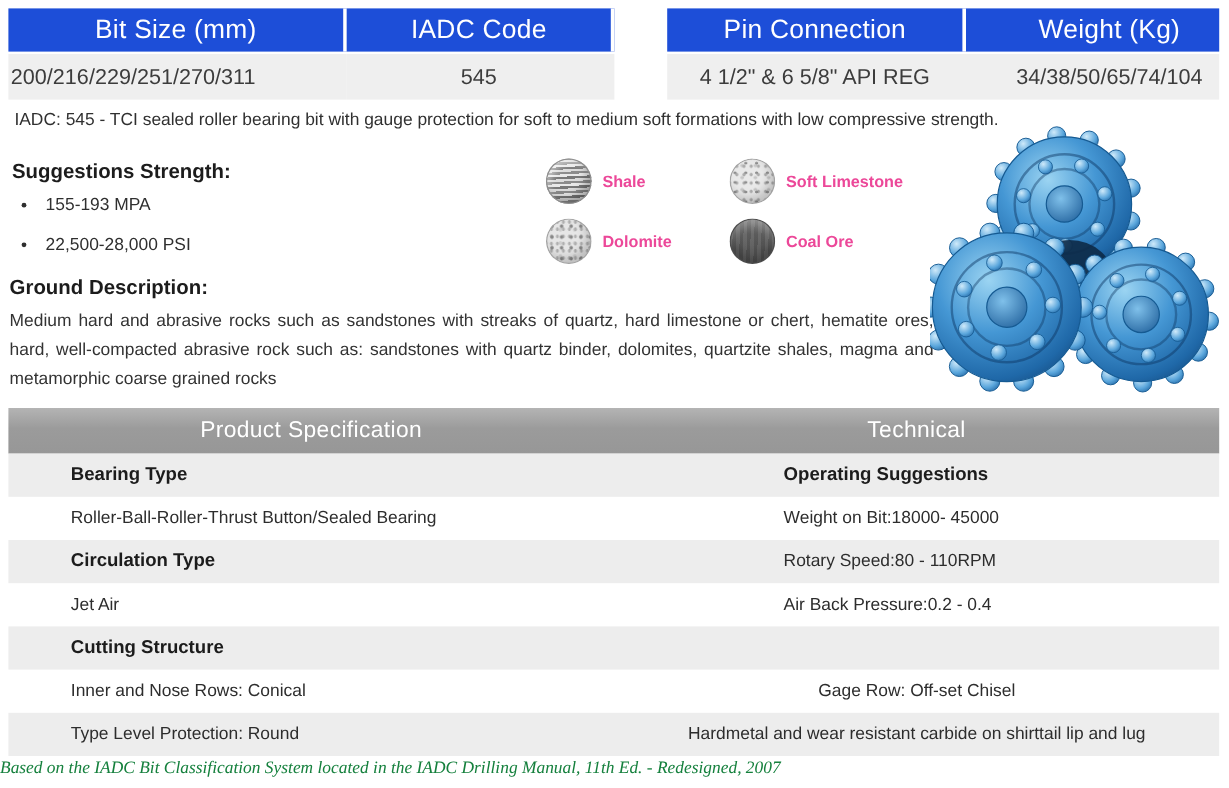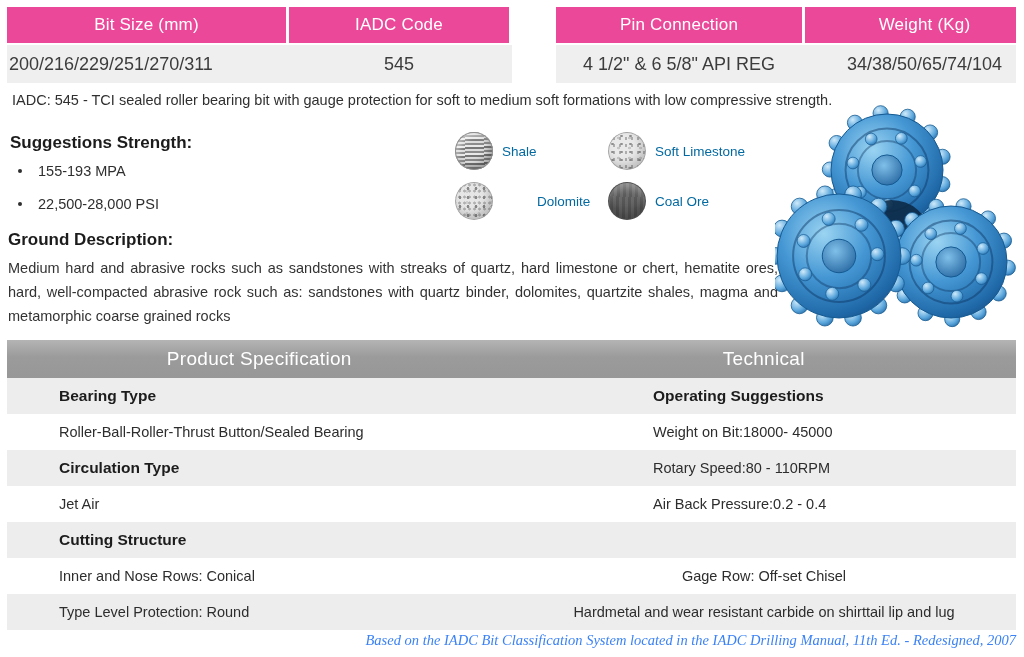--- a/index.html
+++ b/index.html
@@ -7,37 +7,37 @@
     position:relative;width:1024px;height:657px;background:#ffffff;overflow:hidden;
     font-family:"Liberation Sans", sans-serif;color:#333;
   }
   
   .top-table{position:absolute;left:7px;top:7px;width:1009px;}
   .tt-row{display:flex;}
   .tt-cell{box-sizing:border-box;border-right:3px solid transparent;
            display:flex;align-items:center;justify-content:center;}
   .tt-cell:last-child{border-right:none;padding-left:28px;}
   .c1{flex:0 0 282px;} .c2{flex:0 0 223px;} .c3{flex:0 0 249px;margin-left:44px;} .c4{flex:1;}
-  .tt-head .tt-cell{background:#ec4899;border-right-color:#ffffff;height:36px;
-                    color:#fff;font-size:17px;letter-spacing:.2px;}
+  .tt-head .tt-cell{background:#1d4ed8;border-right-color:#ffffff;height:36px;
+                    color:#fff;font-size:22px;letter-spacing:.2px;}
   .tt-vals{margin-top:2px;text-align:right;}
   .tt-vals .tt-cell{background:#efefef;height:38px;color:#3c3c3c;font-size:18px;}
   .tt-vals .c1{justify-content:flex-start;padding-left:2px;}
   
   .iadc-line{position:absolute;left:12px;top:92px;width:1000px;font-size:14.5px;color:#303030;}
   
   .cs-head{position:absolute;left:10px;top:133px;font-size:17px;font-weight:bold;color:#1c1c1c;}
   .bullet-row{position:absolute;left:18px;display:flex;align-items:center;font-size:14.5px;color:#2f2f2f;}
   .bullet-row .dot{width:4px;height:4px;border-radius:50%;background:#2f2f2f;margin-right:16px;}
   .b1{top:163px;} .b2{top:196px;}
   
   .legend{position:absolute;left:455px;top:132px;width:320px;}
   .legend-item{position:absolute;display:flex;align-items:center;}
-  .li-0{left:0;top:0;} .li-1{left:153px;top:0;} .li-2{left:0;top:50px;gap:35px;} .li-3{left:153px;top:50px;}
-  .flabel{margin-left:9px;font-size:13.5px;font-weight:400;color:#0369a1;}
+  .li-0{left:0;top:0;} .li-1{left:153px;top:0;} .li-2{left:0;top:50px;} .li-3{left:153px;top:50px;}
+  .flabel{margin-left:9px;font-size:13.5px;font-weight:700;color:#ec4899;}
   .ficon{width:38px;height:38px;border-radius:50%;flex:0 0 38px;}
   .ficon.shale{
     background:repeating-linear-gradient(177deg,#787878 0 2px,#dcdcdc 2px 4px,#8c8c8c 4px 6px,#e9e9e9 6px 8px);
     box-shadow:inset 0 0 0 1px #8d8d8d, inset -4px -5px 7px rgba(0,0,0,.28), inset 3px 4px 6px rgba(255,255,255,.5);}
   .ficon.limestone{
     background-color:#e9e9e9;
     background-image:radial-gradient(#8f8f8f 1px,transparent 1.6px),radial-gradient(#adadad 1px,transparent 1.5px),radial-gradient(#c6c6c6 1.2px,transparent 1.8px);
     background-size:9px 8px,6px 7px,11px 10px;background-position:0 0,3px 3px,5px 1px;
     box-shadow:inset 0 0 0 1px #a3a3a3, inset -4px -5px 8px rgba(0,0,0,.18);}
   .ficon.dolomite{
@@ -63,22 +63,22 @@
                      color:#fff;font-size:19px;letter-spacing:.3px;}
   .srow{display:flex;height:36px;}
   .srow.alt{background:#ededed;}
   .sl{flex:0 0 505px;display:flex;align-items:center;box-sizing:border-box;padding-left:52px;
       font-size:14.5px;color:#2d2d2d;}
   .sr{flex:1;display:flex;align-items:center;box-sizing:border-box;padding-left:141px;
       font-size:14.5px;color:#2d2d2d;}
   .bold-cell{font-weight:bold;font-size:15.5px;color:#1c1c1c;}
   .sr.center{padding-left:0;justify-content:center;}
   
-  .footer-note{position:absolute;left:0;right:8px;top:632px;text-align:right;
-               font-family:"Liberation Serif", serif;font-style:italic;font-size:14.5px;color:#3b82f6;}
+  .footer-note{position:absolute;left:0;right:8px;top:632px;text-align:left;
+               font-family:"Liberation Serif", serif;font-style:italic;font-size:14.5px;color:#15803d;}
 </style>
 </head>
 <body>
 
 <div class="page">
 
   <div class="top-table">
     <div class="tt-row tt-head">
       <div class="tt-cell c1">Bit Size (mm)</div>
       <div class="tt-cell c2">IADC Code</div>

